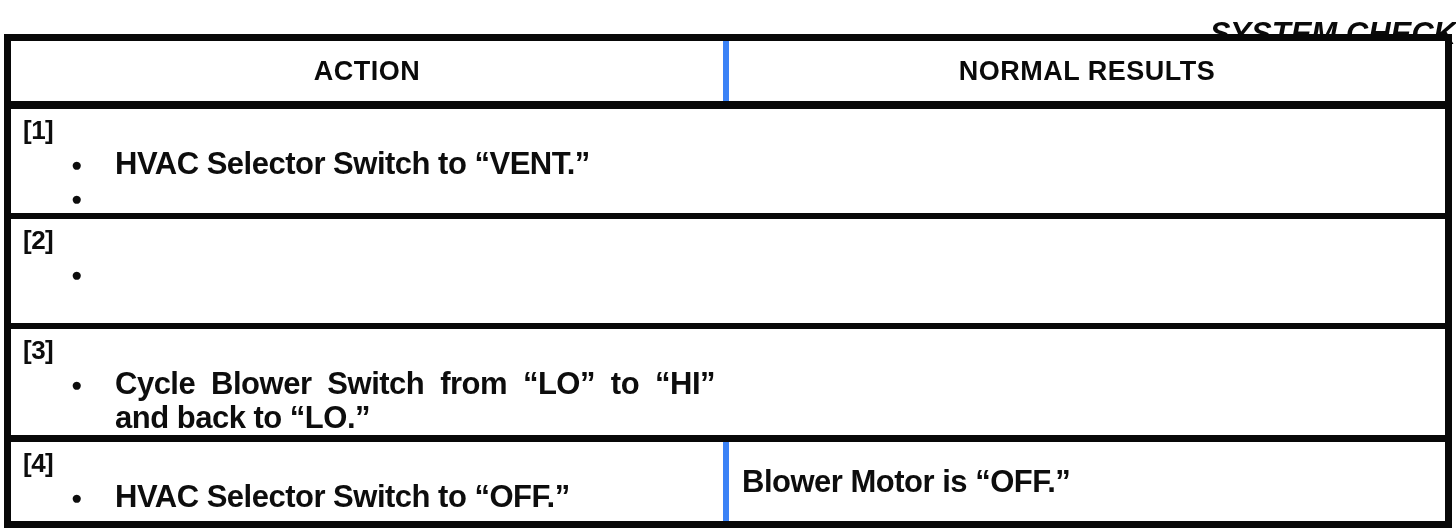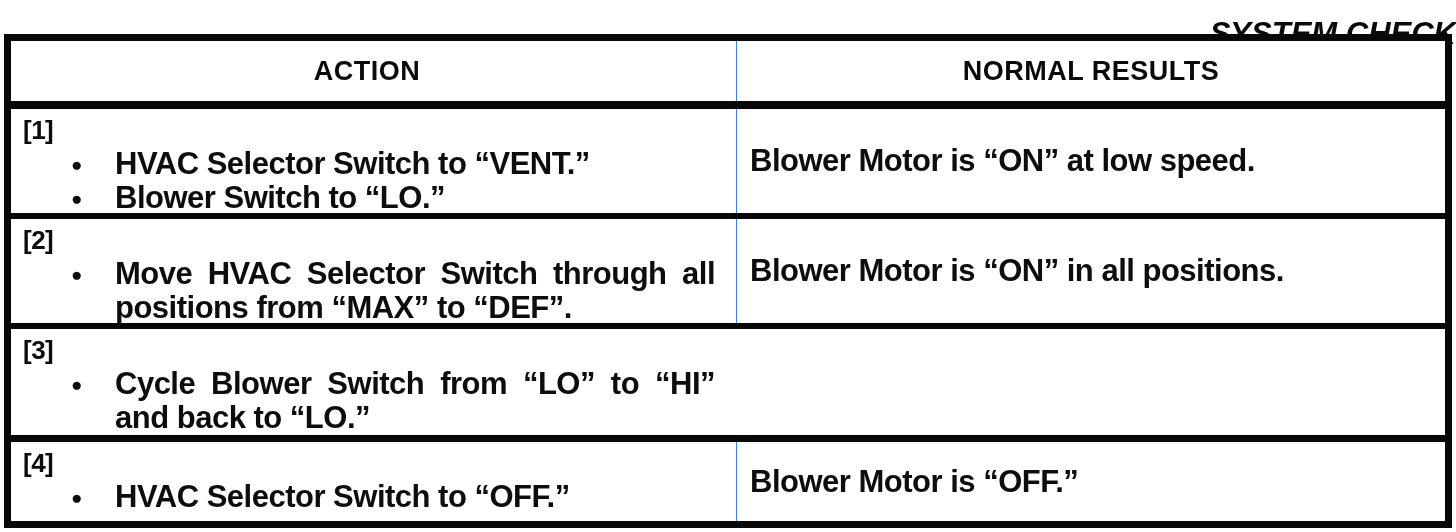--- a/index.html
+++ b/index.html
@@ -59,25 +59,24 @@
   .row.r4 { height: 79px; border-bottom: none; flex: 1 1 auto; }
   .cell {
     box-sizing: border-box;
   }
   .cell.action {
     flex: 0 0 712px;
     padding: 5px 8px 4px 12px;
   }
   .cell.result {
     flex: 1 1 auto;
-    border-left: 1px solid #3b82f6;
+    border-left: 6px solid #3b82f6;
     padding: 4px 26px 4px 13px;
     display: flex;
     align-items: center;
-    margin-left: 13px;
   }
   .hdr-row .cell {
     display: flex;
     align-items: center;
     justify-content: center;
     padding: 12px;
   }
   .hdr-text {
     font-size: 27px;
     font-weight: 700;
@@ -137,38 +136,30 @@
 
     <div class="row r1">
       <div class="cell action">
         <div class="step">[1]</div>
         <div class="item">
           <span class="bullet">●</span>
           <div class="txt">HVAC Selector Switch to “VENT.”</div>
         </div>
         <div class="item">
           <span class="bullet">●</span>
-          <div class="txt">Blower Switch to “LO.”</div>
         </div>
-      </div>
-      <div class="cell result">
-        <div class="txt">Blower Motor is “ON” at low speed.</div>
       </div>
     </div>
 
     <div class="row r2">
       <div class="cell action">
         <div class="step">[2]</div>
         <div class="item">
           <span class="bullet">●</span>
-          <div class="txt justify">Move HVAC Selector Switch through all positions from “MAX” to “DEF”.</div>
         </div>
-      </div>
-      <div class="cell result">
-        <div class="txt">Blower Motor is “ON” in all positions.</div>
       </div>
     </div>
 
     <div class="row r3">
       <div class="cell action">
         <div class="step">[3]</div>
         <div class="item">
           <span class="bullet">●</span>
           <div class="txt justify">Cycle Blower Switch from “LO” to “HI” and back to “LO.”</div>
         </div>

